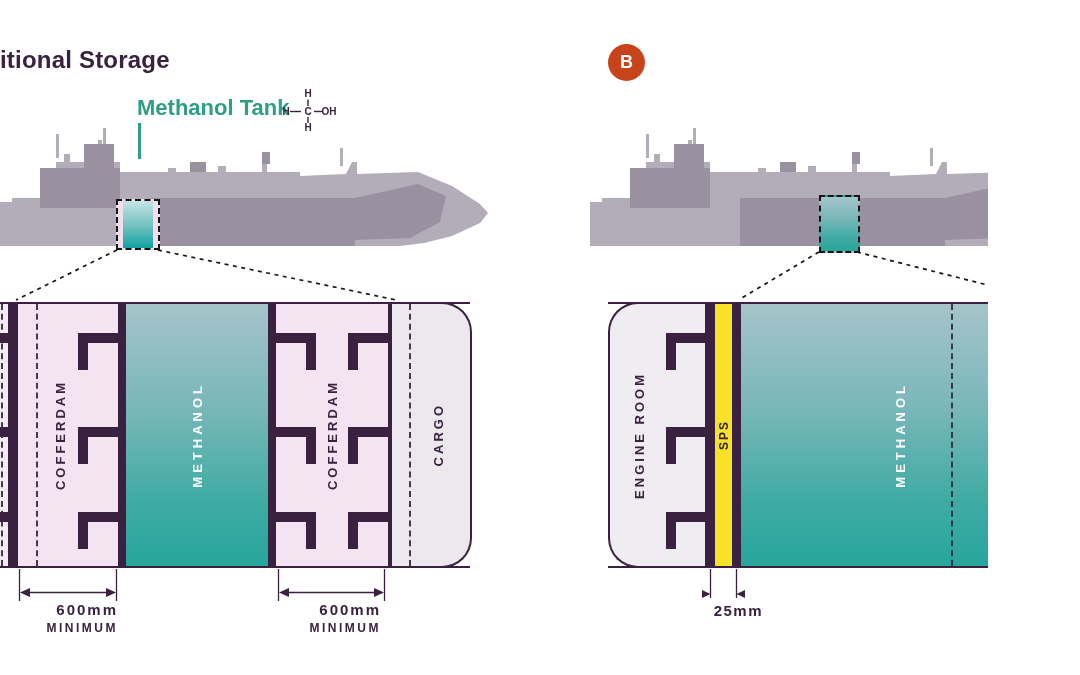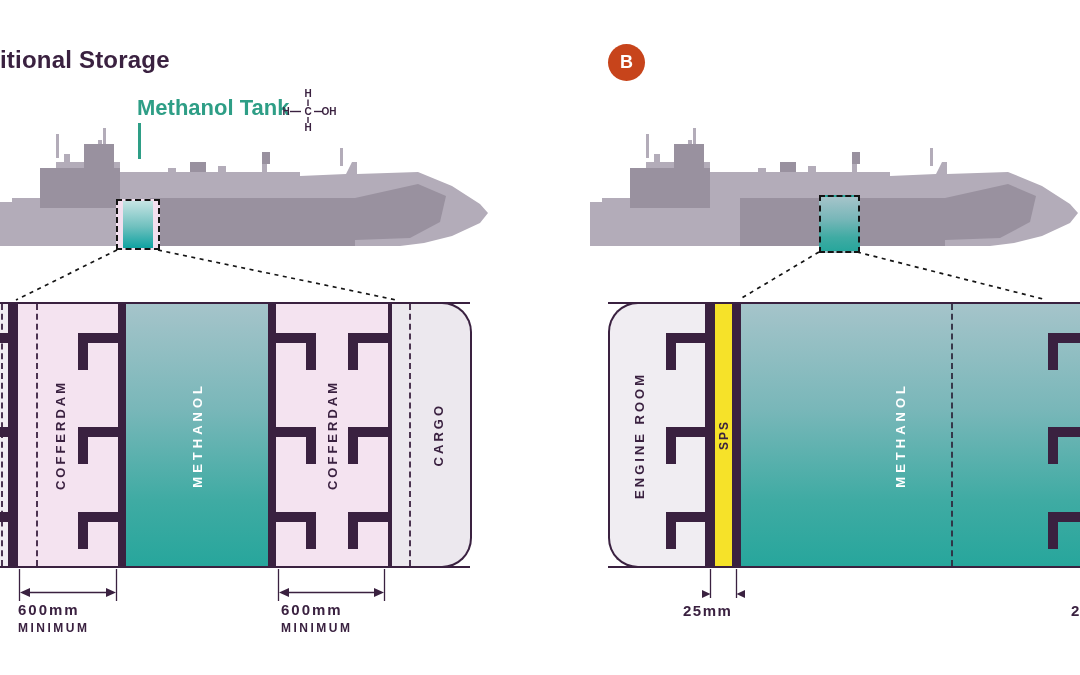--- a/index.html
+++ b/index.html
@@ -1,18 +1,18 @@
 <!DOCTYPE html>
 <html><head>
 <meta charset="utf-8">
 <style>
   html,body{margin:0;padding:0;background:#fff;}
   .canvas{
-    position:relative;width:1080px;height:675px;background:#ffffff;overflow:hidden;
-    font-family:"Liberation Sans", sans-serif;color:#3A2140;
+    position:relative;width:944px;height:675px;background:#ffffff;overflow:hidden;
+    font-family:"Liberation Sans", sans-serif;color:#3A2140;padding-left:44px;
   }
   
   .title{position:absolute;font-weight:bold;font-size:24px;letter-spacing:.2px;color:#3A2140;white-space:nowrap;}
   .badge{
     position:absolute;width:37px;height:37px;border-radius:50%;background:#C7441B;color:#fff;
     display:flex;align-items:center;justify-content:center;font-weight:bold;font-size:18px;
   }
   .callout{position:absolute;font-weight:bold;font-size:22px;color:#2E9E86;white-space:nowrap;}
   .pointer-line{position:absolute;width:3px;background:#2E9E86;}
   
@@ -26,21 +26,21 @@
   .bk{position:absolute;width:40px;height:37px;}
   .bk::before{content:"";position:absolute;left:0;right:0;top:0;height:10px;background:#3A2140;}
   .bk::after{content:"";position:absolute;top:0;width:10px;height:37px;background:#3A2140;}
   .bk.sl::after{left:0;}
   .bk.sr::after{right:0;}
   .teal-grad{background:linear-gradient(180deg,#A5C4CA 0%,#79B7B9 40%,#3FABA3 75%,#27A69C 100%);}
   
   .tank{position:absolute;border:2.5px dashed #141414;}
   .tank .inner{position:absolute;top:0;bottom:0;background:linear-gradient(180deg,#C6E4E4 0%,#6FC0BE 55%,#0FA3A2 100%);}
   
-  .dim-label{position:absolute;text-align:left;font-weight:bold;color:#3A2140;}
+  .dim-label{position:absolute;text-align:right;font-weight:bold;color:#3A2140;}
   .dim-label .val{font-size:15px;letter-spacing:2px;}
   .dim-label .qual{font-size:12px;letter-spacing:2.5px;margin-top:3px;}
   svg{position:absolute;display:block;}
   .overlay{left:0;top:0;}
 </style>
 </head>
 <body>
 
 <div class="canvas">
 

